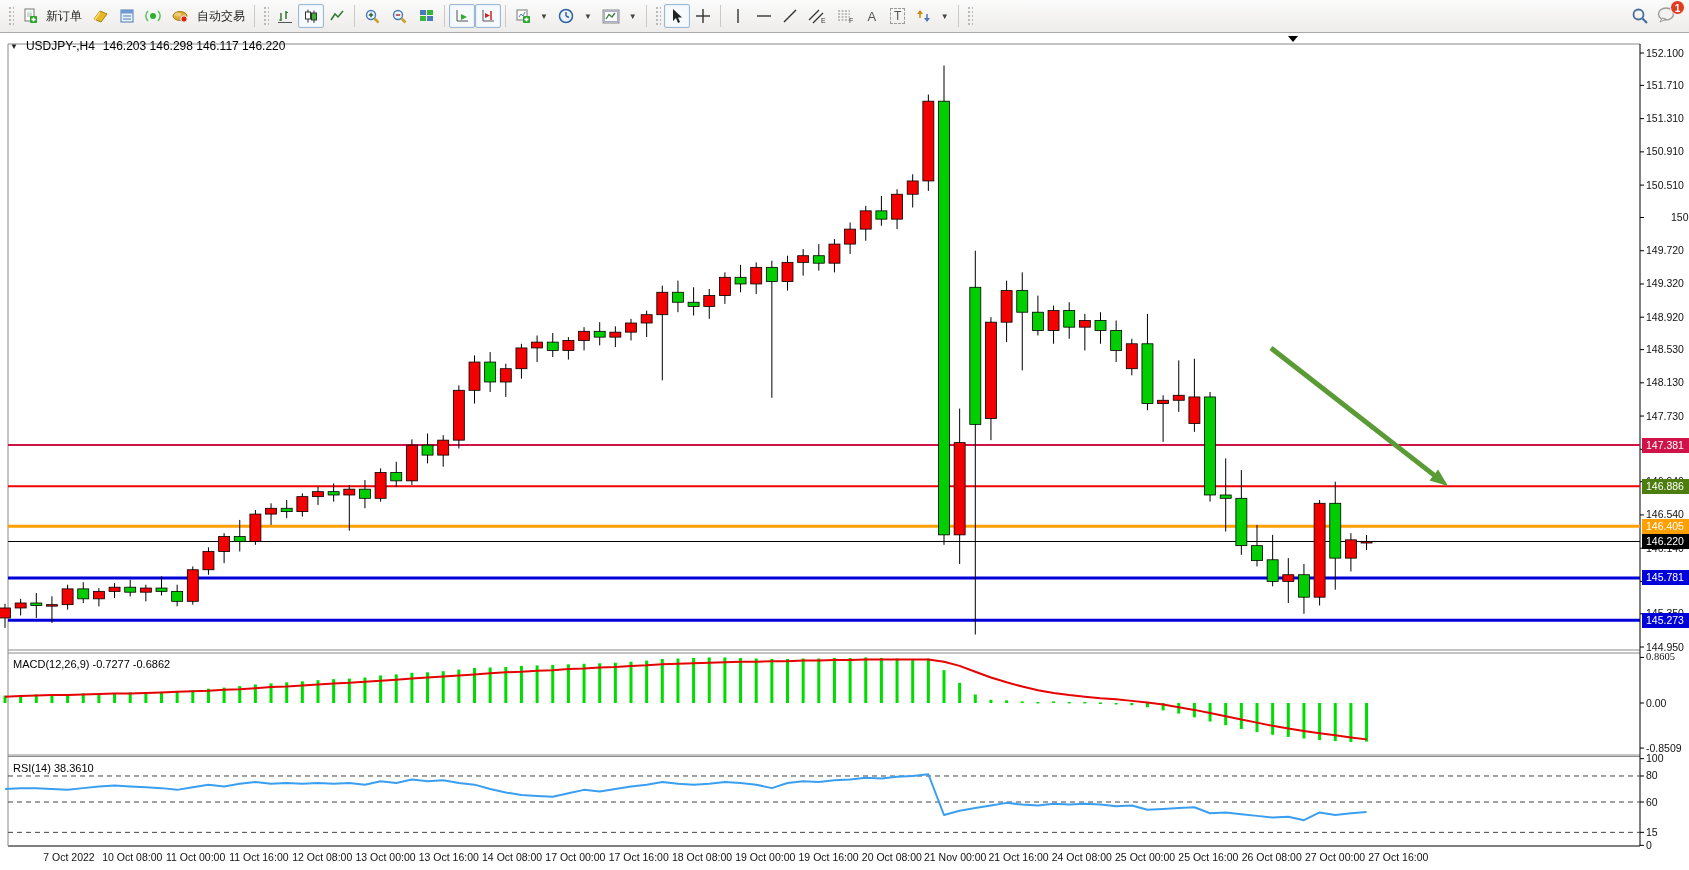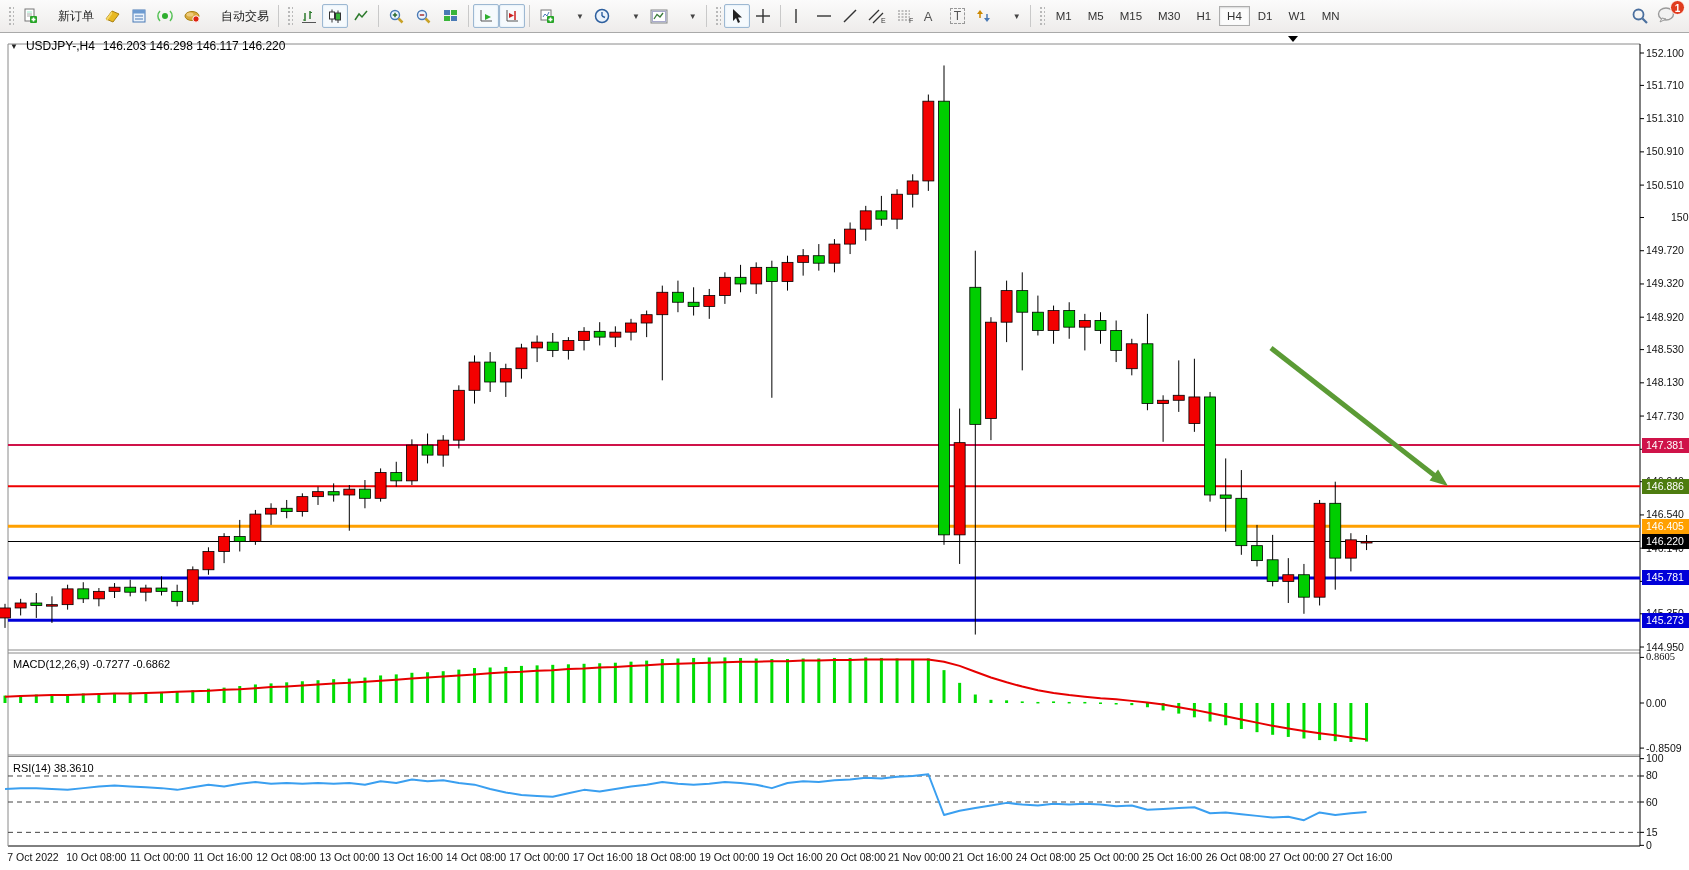--- a/index.html
+++ b/index.html
@@ -6,22 +6,22 @@
   html,body { width:1689px; height:870px; overflow:hidden; background:#fff;
     font-family:"Liberation Sans","DejaVu Sans",sans-serif; }
   
   #toolbar { position:absolute; left:0; top:0; width:1689px; height:33px;
     background:linear-gradient(#fbfbfb,#eeeceb); border-bottom:1px solid #a9a9a9;
     display:flex; align-items:center; padding:0 4px; }
   .grip { width:7px; height:22px; margin:0 3px;
     background-image:radial-gradient(#b9b9b9 1px, transparent 1.2px);
     background-size:4px 4px; background-position:1px 1px; }
   .sep { width:1px; height:22px; background:#c9c9c9; margin:0 4px; }
-  .tbtn { height:24px; min-width:26px; display:flex; align-items:center; justify-content:flex-start;
-    gap:20px; padding:0 4px; border:1px solid transparent; border-radius:2px; cursor:default;
+  .tbtn { height:24px; min-width:26px; display:flex; align-items:center; justify-content:center;
+    gap:8px; padding:0 4px; border:1px solid transparent; border-radius:2px; cursor:default;
     font-size:12px; color:#222; position:relative; }
   .tbtn.active { border:1px solid #9db8d2; background:#f6fafd; box-shadow:inset 0 0 2px #cfe0ef; }
   .tbtn svg { display:block; }
   .caret { font-size:8px; color:#444; margin-left:1px; }
   .tf { font-size:11.5px; color:#333; padding:3px 7px; border:1px solid transparent; }
   .tf.active { border:1px solid #adadad; background:#fcfcfc; box-shadow:inset 0 1px 2px #d7d7d7; }
   #tb-right { margin-left:auto; display:flex; align-items:center; gap:8px; padding-right:8px; }
   .badge { position:absolute; top:-6px; right:-8px; background:#e03c1f; color:#fff;
     border-radius:50%; width:15px; height:15px; font-size:10px; line-height:15px;
     text-align:center; font-weight:bold; border:1px solid #fff; }
@@ -34,21 +34,21 @@
   .indlabel { position:absolute; left:13px; font-size:11px; color:#000; }
   #macd-label { top:625px; }
   #rsi-label  { top:729px; }
   
   #price-axis { position:absolute; left:1641px; top:0; width:48px; height:813px; }
   .ptick { position:absolute; left:5px; font-size:10.5px; color:#111; white-space:nowrap; }
   .pbox { position:absolute; left:1px; width:60px; height:15px; color:#fff; font-size:10.5px;
     line-height:15px; padding-left:4px; white-space:nowrap; }
   #time-axis { position:absolute; left:0; top:815px; width:1689px; height:20px; }
   .ttick { position:absolute; top:3px; font-size:10.5px; color:#111; white-space:nowrap;
-    transform:translateX(-50%); }
+    transform:translateX(-50%);margin-left:36px; }
 </style>
 </head>
 <body>
 
 <div id="toolbar">
   <div class="grip"></div>
 
   <div class="tbtn">
     <svg width="16" height="16">
       <rect x="3" y="1" width="9" height="12" fill="#fff" stroke="#777"></rect>
@@ -250,31 +250,20 @@
       <polygon points="4,2 7,6 1,6" fill="#cc8800"></polygon>
         <line x1="4" y1="6" x2="4" y2="10" stroke="#cc8800" stroke-width="1.5"></line>
       <polygon points="11,14 14,10 8,10" fill="#4a7ab5"></polygon>
         <line x1="11" y1="10" x2="11" y2="6" stroke="#4a7ab5" stroke-width="1.5"></line>
     </svg>
       <span class="caret">▼</span>
   </div>
 
   <div class="sep"></div>
     <div class="grip"></div>
-  <div id="tf-group" style="display: flex; align-items: center;">
-      <div class="tf">M1</div>
-      <div class="tf">M5</div>
-      <div class="tf">M15</div>
-      <div class="tf">M30</div>
-      <div class="tf">H1</div>
-      <div class="tf active">H4</div>
-      <div class="tf">D1</div>
-      <div class="tf">W1</div>
-      <div class="tf">MN</div>
-    </div>
 
   <div id="tb-right">
     <svg width="18" height="18">
       <circle cx="7.5" cy="7.5" r="5" fill="none" stroke="#4a6f9e" stroke-width="1.8"></circle>
       <line x1="11.5" y1="11.5" x2="16" y2="16" stroke="#4a6f9e" stroke-width="2.2"></line>
     </svg>
     <div style="position:relative;">
       <svg width="20" height="17">
         <ellipse cx="9" cy="8" rx="7.5" ry="6" fill="#f2f2f2" stroke="#9a9a9a" stroke-width="1.4"></ellipse>
         <path d="M5 12 L3 16 L9 13 Z" fill="#f2f2f2" stroke="#9a9a9a" stroke-width="1"></path>

